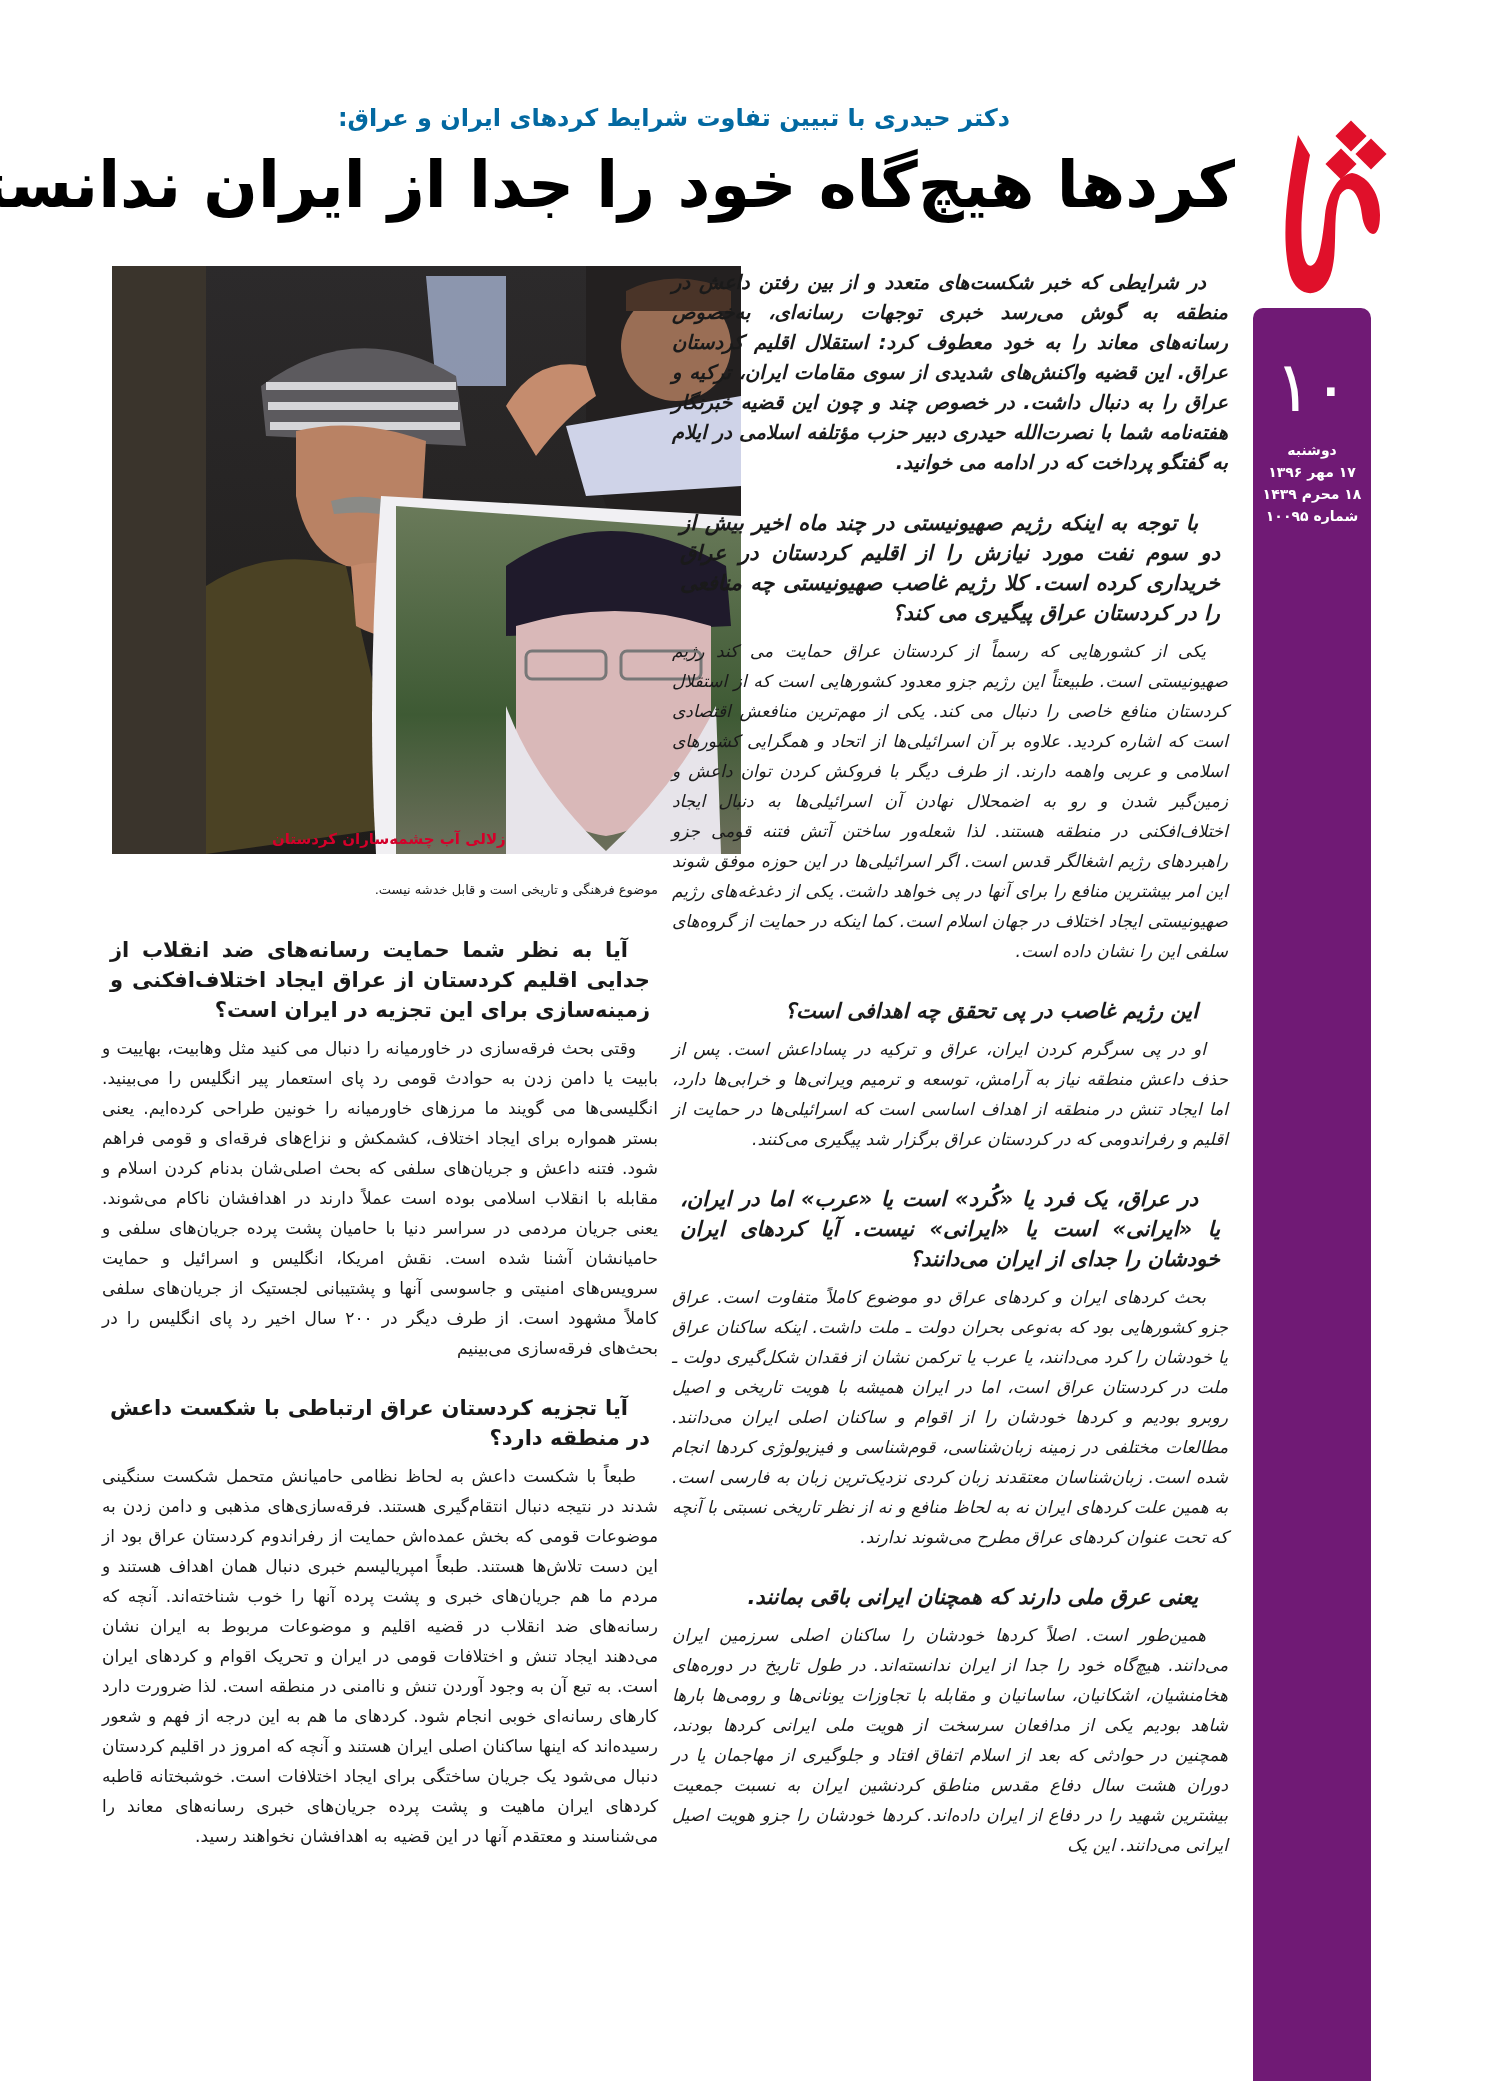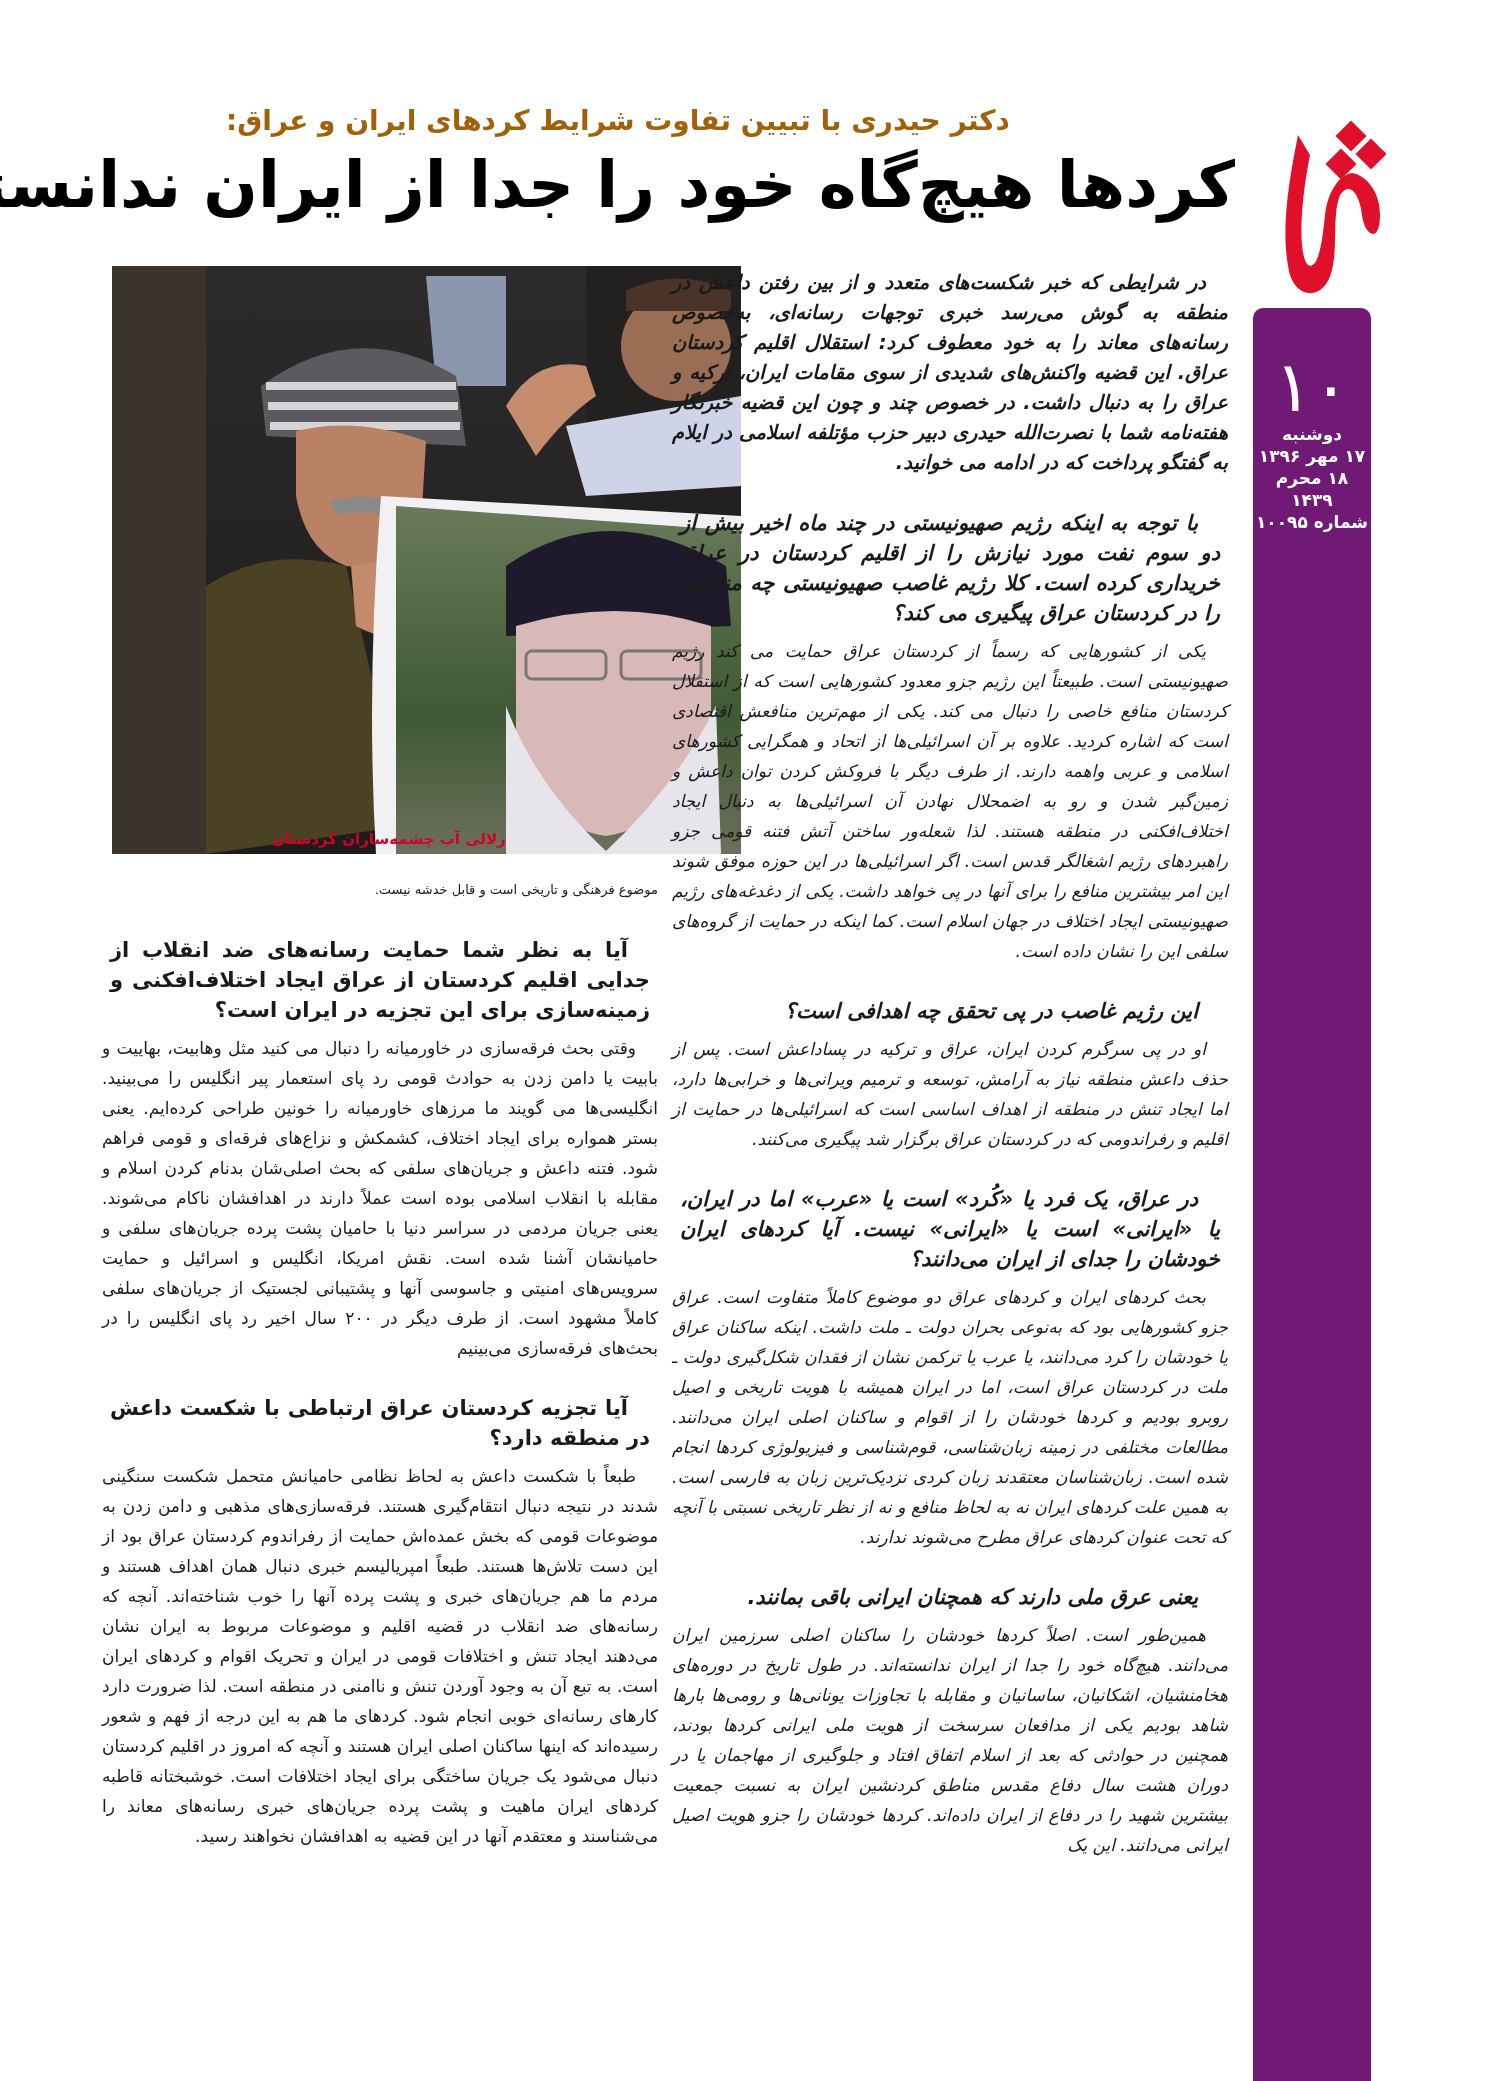--- a/index.html
+++ b/index.html
@@ -5,25 +5,25 @@
   html, body { margin:0; padding:0; background:#ffffff; }
   body { width:1500px; height:2081px; position:relative; overflow:hidden;
          font-family:"DejaVu Sans", sans-serif; color:#1a1a1a; }
 
   
   .brand-logo { position:absolute; left:1270px; top:95px; width:125px; height:210px; }
   .issue-box { position:absolute; left:1253px; top:308px; width:118px; height:1848px;
                background:#701a75; border-radius:10px 10px 10px 10px; color:#fff; text-align:center; }
   .issue-page { font-size:70px; font-weight:400; line-height:1; margin-top:44px; letter-spacing:4px;
                 font-family:"DejaVu Sans", sans-serif; }
-  .issue-meta { margin-top:1px; font-size:17px; font-weight:bold; line-height:22px; }
+  .issue-meta { margin-top:17px; font-size:14px; font-weight:bold; line-height:22px; }
 
   
-  .kicker { position:absolute; right:490px; top:104px; font-size:28px; font-weight:bold;
-            color:#a16207; white-space:nowrap; }
+  .kicker { position:absolute; right:490px; top:104px; font-size:24px; font-weight:bold;
+            color:#0369a1; white-space:nowrap; }
   .headline { position:absolute; right:265px; top:148px; font-size:64px; font-weight:900;
               color:#000; white-space:nowrap; letter-spacing:-1px; font-family:"DejaVu Sans", sans-serif; }
 
   
   .col { position:absolute; direction:rtl; text-align:justify; }
   .col-right { left:672px; top:268px; width:556px;font-style:italic; }
   .col-left  { left:102px; top:875px; width:556px; }
 
   .lead { font-size:19.5px; font-weight:bold; line-height:30px; margin:0 0 30px 0; text-indent:22px; }
   .q { font-size:21px; font-weight:bold; line-height:30px; margin:8px; text-indent:22px; }

